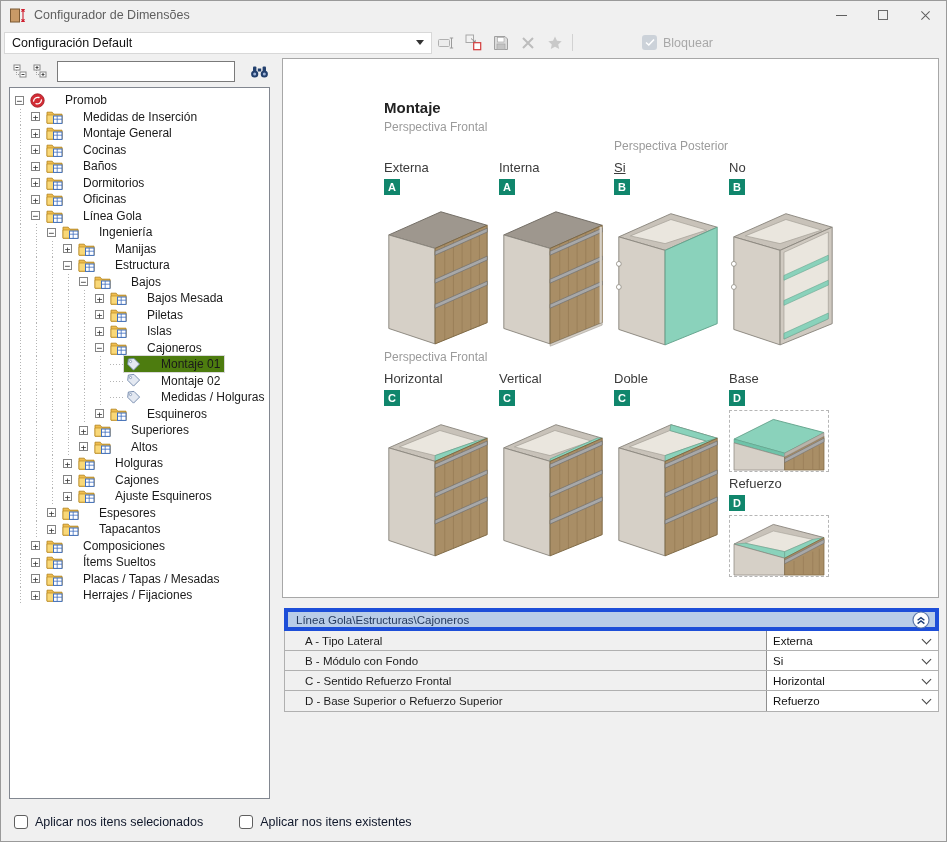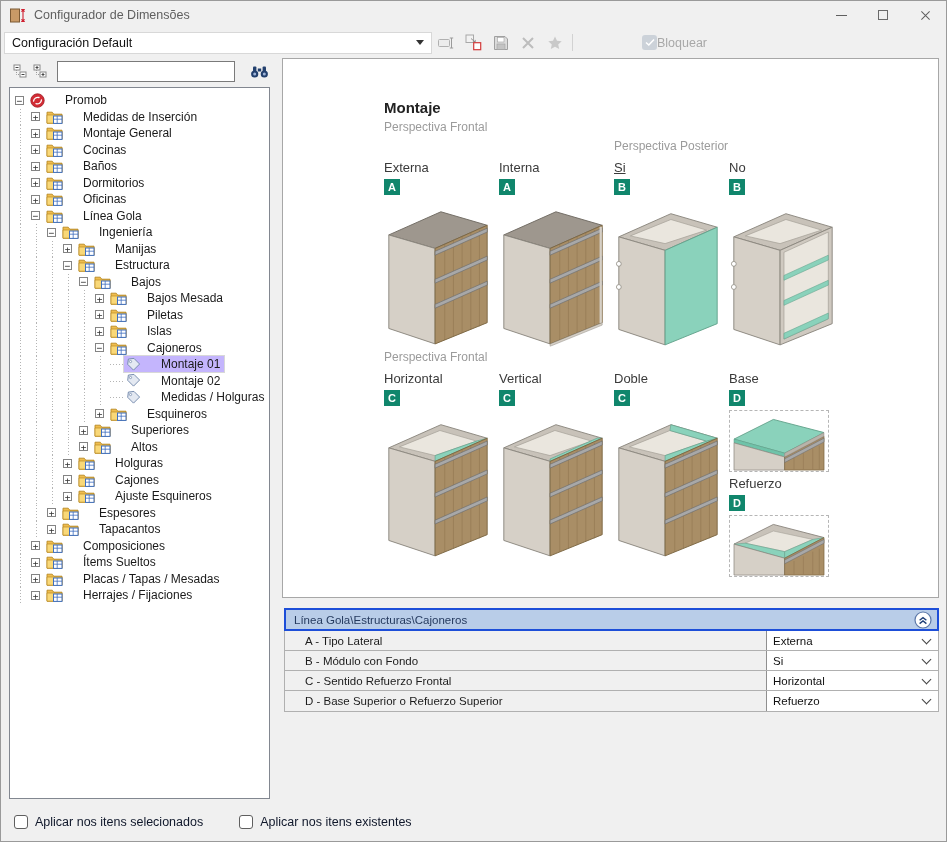--- a/index.html
+++ b/index.html
@@ -13,35 +13,35 @@
   .win-btn{width:42px;height:28px;display:flex;align-items:center;justify-content:center;}
   .min-glyph{display:block;width:11px;border-top:1px solid #5f5f5f;}
   .max-glyph{display:block;width:10px;height:10px;border:1px solid #6a6a6a;}
 
   
   .toolbar{position:absolute;top:28px;left:0;right:0;height:27px;display:flex;align-items:center;}
   .combo{margin-left:3px;width:428px;height:22px;background:#fff;border:1px solid #d8d8d8;display:flex;align-items:center;justify-content:space-between;padding:0 7px;font-size:12.5px;color:#111;}
   .combo-arrow{width:0;height:0;border-left:4px solid transparent;border-right:4px solid transparent;border-top:5px solid #333;}
   .tb-btn{width:25px;height:22px;display:flex;align-items:center;justify-content:center;margin-left:2px;}
   .tb-sep{width:1px;height:17px;background:#d2d2d2;margin:0 5px;}
-  .bloquear{display:flex;align-items:center;margin-left:64px;color:#a8a8a8;font-size:12.5px;}
+  .bloquear{display:flex;align-items:center;gap:6px;margin-left:64px;color:#a8a8a8;font-size:12.5px;}
   .bloq-box{width:15px;height:15px;border-radius:3px;background:#ccd2d9;display:flex;align-items:center;justify-content:center;}
 
   
   .tree-toolbar{position:absolute;top:59px;left:11px;width:258px;height:22px;display:flex;align-items:center;}
   .tt-btn{width:17px;height:17px;display:flex;align-items:center;justify-content:center;margin-right:3px;}
   .tree-search{width:180px;height:21px;border:1px solid #7a7a7a;background:#fff;margin-left:5px;font-size:12px;padding:0 4px;outline:none;font-family:"Liberation Sans",sans-serif;}
   .binoc-btn{margin-left:13px;display:flex;align-items:center;justify-content:center;width:22px;height:18px;background:none;border:none;padding:0;}
   .tree-box{position:absolute;top:86px;left:8px;width:261px;height:712px;background:#fff;border:1px solid #828790;padding:4px 0 0 3px;overflow:hidden;}
   .tree-row{display:flex;align-items:center;height:16.5px;font-size:12px;color:#1a1a1a;white-space:nowrap;}
   .guide{width:16px;height:100%;flex:none;background-image:repeating-linear-gradient(to bottom,#b4b4b4 0 1px,transparent 1px 3px);background-size:1px 100%;background-repeat:no-repeat;background-position:7px 0;}
   .expander{width:9px;height:9px;flex:none;border:1px solid #848484;background:#fff;color:#333;font-size:9.5px;line-height:7px;text-align:center;margin:0 4px 0 2px;font-family:"DejaVu Sans Mono",monospace;}
   .stub{width:15px;height:16px;flex:none;background-image:repeating-linear-gradient(to right,#b4b4b4 0 1px,transparent 1px 3px);background-size:13px 1px;background-repeat:no-repeat;background-position:1px 8px;}
   .node{display:flex;align-items:center;gap:20px;padding:0 4px 0 2px;height:16px;}
-  .node.selected{background:#c4b5fd;outline:1px solid #d8d8d8;}
+  .node.selected{background:#4d7c0f;outline:1px solid #d8d8d8;}
   .node-label{line-height:16px;}
 
   
   .main-panel{position:absolute;top:57px;left:281px;width:657px;height:540px;background:#fff;border:1px solid #a7a7a7;}
   .montaje{padding:40px 0 0 101px;}
   .m-title{font-size:15px;font-weight:700;color:#222;}
   .persp-row{display:grid;grid-template-columns:repeat(4,112px);column-gap:3px;margin-top:4px;font-size:12px;color:#9b9b9b;}
   .persp-row .p1{grid-column:1/3;}
   .persp-row .p2{grid-column:3/5;margin-top:19px;}
   .fig-grid{display:grid;grid-template-columns:repeat(4,112px);column-gap:3px;margin-top:7px;}
@@ -49,21 +49,21 @@
   .fig-label.u{text-decoration:underline;}
   .badge{width:16px;height:16px;background:#10866c;color:#fff;font-size:11px;font-weight:700;display:flex;align-items:center;justify-content:center;margin-top:2px;}
   .cab{width:108px;height:147px;margin-top:5px;display:block;}
   .dash-box{width:100px;height:62px;border:1px dashed #b6b6b6;margin-top:4px;overflow:hidden;}
   .dash-box svg{display:block;width:98px;height:60px;}
   .sub-fig{margin-top:4px;}
   .persp2{margin-top:3px;font-size:12px;color:#9b9b9b;}
 
   
   .props{position:absolute;top:607px;left:283px;width:655px;}
-  .props-header{height:23px;background:#b9cde8;border:2px solid #1d4ed8;display:flex;align-items:center;padding:0 5px 0 8px;font-size:11.5px;color:#253a5e;}
+  .props-header{height:23px;background:#b9cde8;border:4px solid #1d4ed8;display:flex;align-items:center;padding:0 5px 0 8px;font-size:11.5px;color:#253a5e;}
   .collapse-btn{margin-left:auto;width:18px;height:18px;display:flex;align-items:center;justify-content:center;background:none;border:none;padding:0;}
   .props-rows{border:1px solid #b0b0b0;border-top:none;}
   .prop-row{display:flex;height:20px;background:#f0f0f0;border-bottom:1px solid #b0b0b0;align-items:stretch;}
   .prop-row:last-child{border-bottom:none;}
   .prop-label{flex:1;display:flex;align-items:center;padding-left:20px;font-size:11.5px;color:#1c1c1c;}
   .prop-select{width:172px;background:#fff;border-left:1px solid #8f8f8f;display:flex;align-items:center;justify-content:space-between;padding-left:6px;font-size:11.5px;color:#111;}
   .chev{width:7px;height:7px;border-left:1.4px solid #444;border-bottom:1.4px solid #444;transform:rotate(-45deg);margin-right:8px;margin-top:-3px;flex:none;}
 
   
   .checks{position:absolute;left:13px;bottom:12px;display:flex;gap:36px;align-items:center;font-size:12.5px;color:#0f172a;}

